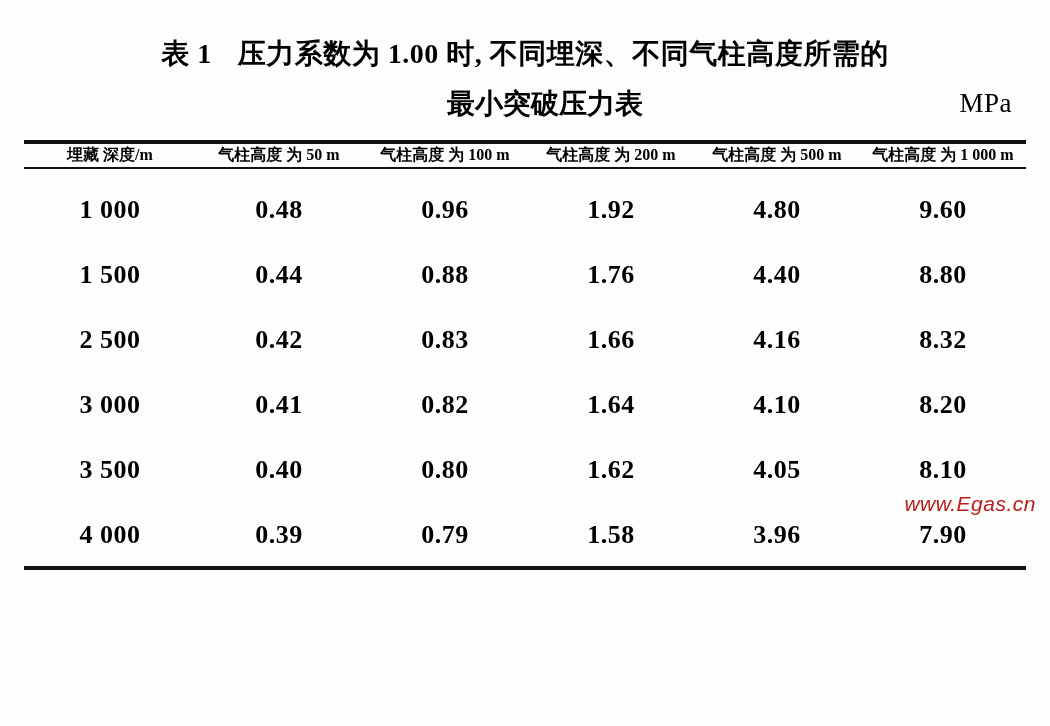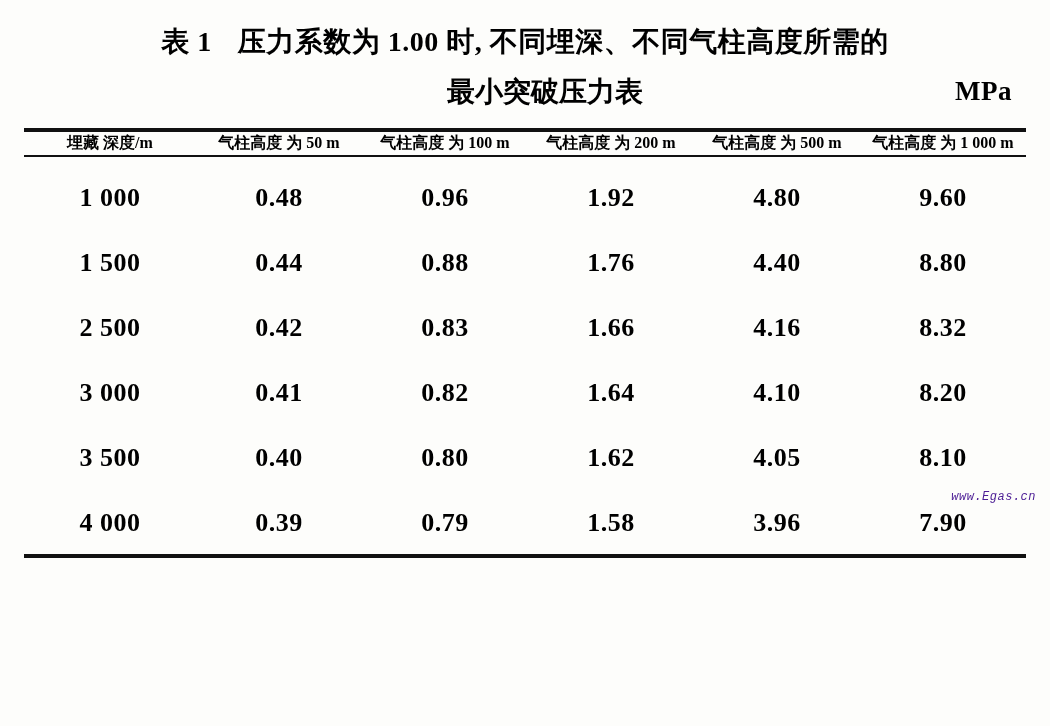--- a/index.html
+++ b/index.html
@@ -10,21 +10,21 @@
     width: 1050px;
     height: 726px;
     background: #fdfdfb;
     font-family: "Liberation Serif", "DejaVu Serif", serif;
     color: #000;
     overflow: hidden;
     position: relative;
   }
   .page {
     position: absolute;
-    left: 0; top: 0;
+    left: 0; top: 12px;
     width: 1050px;
     height: 512px;
     box-sizing: border-box;
     padding: 0;
   }
 
   
   .title-block {
     margin: 22px 30px 0 30px;
     text-align: center;
@@ -44,21 +44,21 @@
     font-size: 28px;
     font-weight: bold;
     line-height: 1.45;
     margin-top: 9px;
     padding-left: 40px;
   }
   .title-line2 .unit {
     position: absolute;
     right: 8px;
     top: 0;
-    font-weight: bold;
+    font-weight: normal;
     font-size: 27px;
     letter-spacing: 0.5px;
   }
 
   
   .table-wrap {
     margin: 16px 24px 0 24px;
   }
   table.data {
     width: 1002px;
@@ -98,24 +98,24 @@
   col.c2 { width: 166px; }
   col.c3 { width: 166px; }
   col.c4 { width: 166px; }
   col.c5 { width: 166px; }
 
   
   .watermark {
     position: absolute;
     right: 14px;
     bottom: 8px;
-    font-family: Liberation Mono, monospace;
+    font-family: Liberation Sans, sans-serif;
     font-style: italic;
-    font-size: 12px;
-    color: #4c1d95;
+    font-size: 21px;
+    color: #b91c1c;
     letter-spacing: 0.5px;
   }
 </style>
 </head>
 <body>
 
 <div class="page">
 
   <div class="title-block">
     <div class="title-line1">

